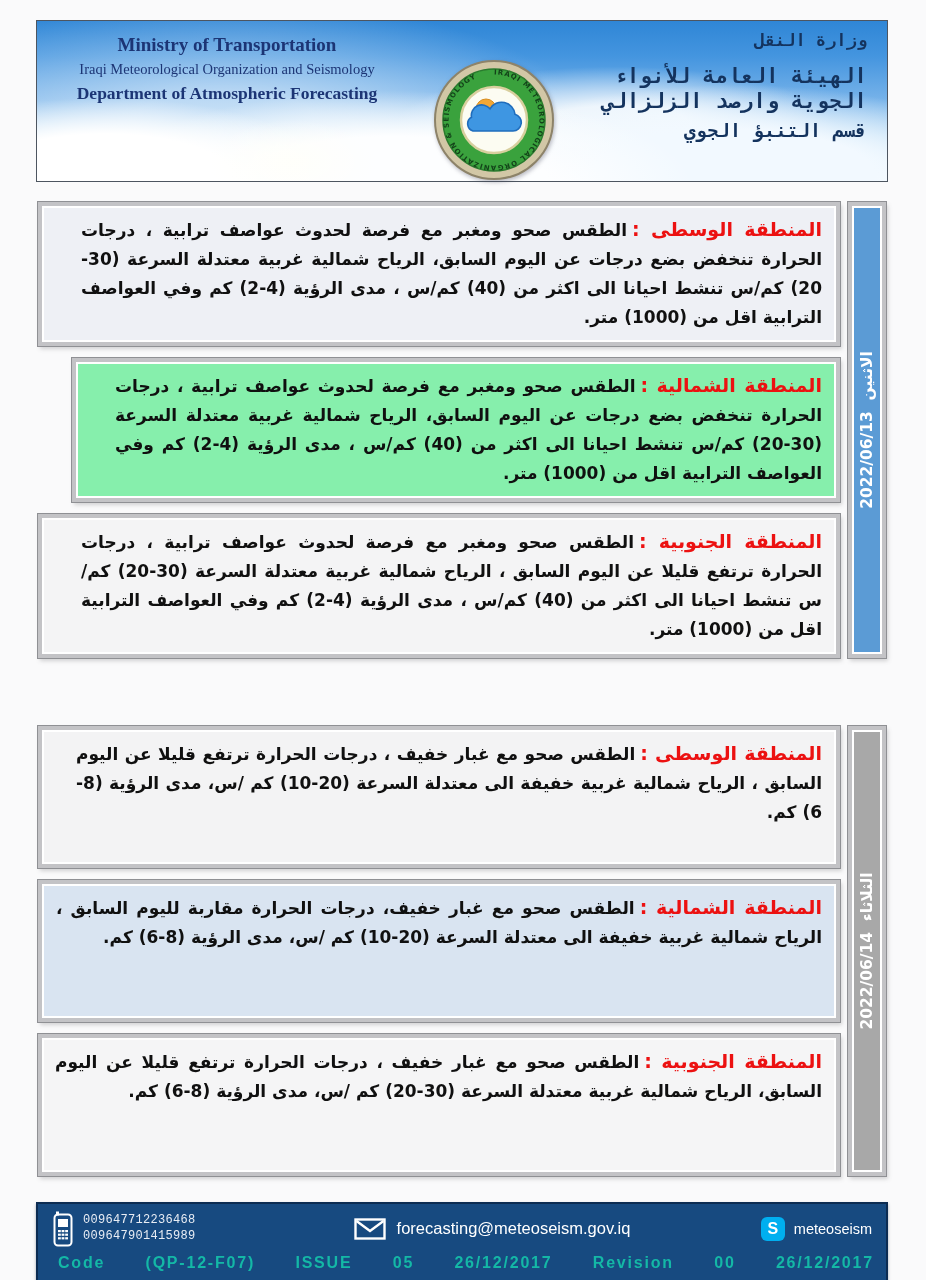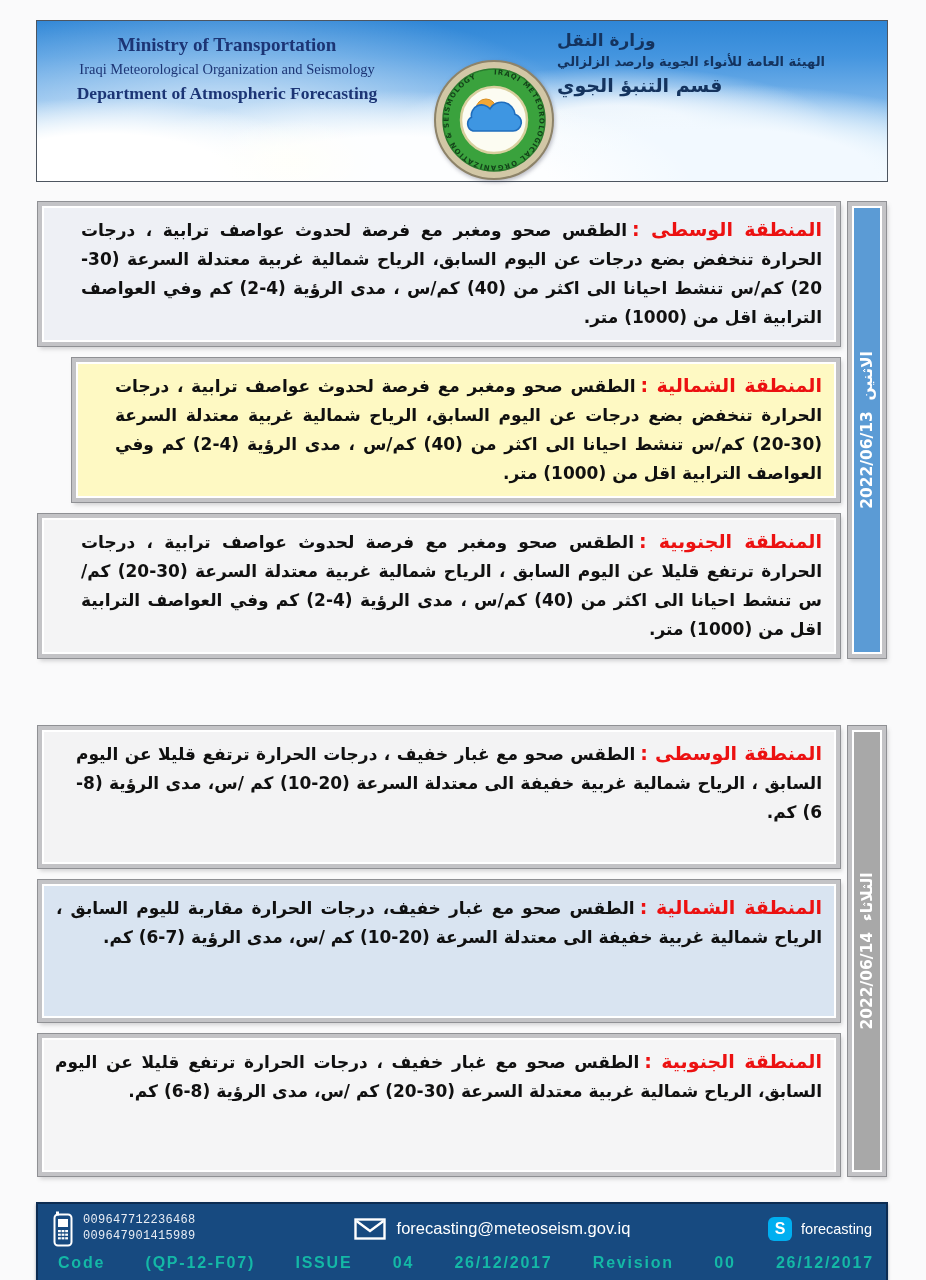--- a/index.html
+++ b/index.html
@@ -24,25 +24,25 @@
       linear-gradient(180deg,#2f86d6 0%,#4495df 22%,#74b1e9 48%,#b5d9f4 72%,#e9f5fd 92%,#ffffff 100%);
   }
   .hdr-en {
     position:absolute; left:20px; top:13px; width:340px; text-align:center;
     color:#1c3575; font-family:Liberation Serif, serif;
   }
   .hdr-en .en1 { font-size:19px; font-weight:bold; margin-bottom:5px; }
   .hdr-en .en2 { font-size:14.5px; margin-bottom:5px; }
   .hdr-en .en3 { font-size:17.5px; font-weight:600; }
   .hdr-ar {
-    position:absolute; right:20px; top:9px; width:310px; text-align:left;
-    color:#14335e; font-weight:bold; direction:rtl;
+    position:absolute; right:20px; top:9px; width:310px; text-align:right;
+    color:#14335e; font-weight:bold; direction:rtl;font-family:Liberation Mono, monospace;
   }
   .hdr-ar .ar1 { font-size:17px; }
-  .hdr-ar .ar2 { font-size:13px; margin-top:4px; }
+  .hdr-ar .ar2 { font-size:21px; margin-top:13px; }
   .hdr-ar .ar3 { font-size:19px; margin-top:5px; }
   .logo { position:absolute; left:396px; top:38px; width:122px; height:122px;
           filter: drop-shadow(1px 2px 2px rgba(60,60,80,.35)); }
 
   
   .section { display:flex; align-items:stretch; }
   .boxes { flex:1; display:flex; flex-direction:column; }
   .fbox {
     background:#f2f2f3;
     border:2px solid #ffffff;
@@ -124,41 +124,41 @@
     </div>
   </div>
 
   <div style="height:18px"></div>
 
   <div class="section s1">
     <div class="boxes">
       <div class="fbox" style="background: rgb(238, 240, 245);">
         <p><span class="rtitle" style="color: rgb(236, 17, 17);">المنطقة الوسطى :</span><span>الطقس صحو ومغبر مع فرصة لحدوث عواصف ترابية ، درجات الحرارة تنخفض بضع درجات عن اليوم السابق، الرياح شمالية غربية معتدلة السرعة (30-20) كم/س تنشط احيانا الى اكثر من (40) كم/س ، مدى الرؤية (4-2) كم وفي العواصف الترابية اقل من (1000) متر.</span></p>
       </div>
-      <div class="fbox" style="background: #fef9c3; margin-left: 40px;">
+      <div class="fbox" style="background: #86efac; margin-left: 40px;">
         <p><span class="rtitle" style="color: rgb(236, 17, 17);">المنطقة الشمالية :</span><span>الطقس صحو ومغبر مع فرصة لحدوث عواصف ترابية ، درجات الحرارة تنخفض بضع درجات عن اليوم السابق، الرياح شمالية غربية معتدلة السرعة (30-20) كم/س تنشط احيانا الى اكثر من (40) كم/س ، مدى الرؤية (4-2) كم وفي العواصف الترابية اقل من (1000) متر.</span></p>
       </div>
       <div class="fbox" style="background: rgb(244, 244, 245);">
         <p><span class="rtitle" style="color: rgb(236, 17, 17);">المنطقة الجنوبية :</span><span>الطقس صحو ومغبر مع فرصة لحدوث عواصف ترابية ، درجات الحرارة ترتفع قليلا عن اليوم السابق ، الرياح شمالية غربية معتدلة السرعة (30-20) كم/س تنشط احيانا الى اكثر من (40) كم/س ، مدى الرؤية (4-2) كم وفي العواصف الترابية اقل من (1000) متر.</span></p>
       </div>
     </div>
     <div class="datebar" style="background: rgb(91, 155, 213);">
       <div class="datebar-text"><span>الاثنين</span>&nbsp;&nbsp;<span>2022/06/13</span></div>
     </div>
   </div>
 
   <div class="sec-gap"></div>
 
   <div class="section s2">
     <div class="boxes">
       <div class="fbox" style="background: rgb(243, 243, 244); padding-left: 32px;">
         <p><span class="rtitle" style="color: rgb(236, 17, 17);">المنطقة الوسطى :</span><span>الطقس صحو مع غبار خفيف ، درجات الحرارة ترتفع قليلا عن اليوم السابق ، الرياح شمالية غربية خفيفة الى معتدلة السرعة (20-10) كم /س، مدى الرؤية (8-6) كم.</span></p>
       </div>
       <div class="fbox" style="background: rgb(217, 228, 241);">
-        <p><span class="rtitle" style="color: rgb(236, 17, 17);">المنطقة الشمالية :</span><span>الطقس صحو مع غبار خفيف، درجات الحرارة مقاربة لليوم السابق ، الرياح شمالية غربية خفيفة الى معتدلة السرعة (20-10) كم /س، مدى الرؤية (7-6) كم.</span></p>
+        <p><span class="rtitle" style="color: rgb(236, 17, 17);">المنطقة الشمالية :</span><span>الطقس صحو مع غبار خفيف، درجات الحرارة مقاربة لليوم السابق ، الرياح شمالية غربية خفيفة الى معتدلة السرعة (20-10) كم /س، مدى الرؤية (8-6) كم.</span></p>
       </div>
       <div class="fbox" style="background: rgb(245, 245, 246); padding-left: 11px;">
         <p><span class="rtitle" style="color: rgb(236, 17, 17);">المنطقة الجنوبية :</span><span>الطقس صحو مع غبار خفيف ، درجات الحرارة ترتفع قليلا عن اليوم السابق، الرياح شمالية غربية معتدلة السرعة (30-20) كم /س، مدى الرؤية (8-6) كم.</span></p>
       </div>
     </div>
     <div class="datebar" style="background: rgb(168, 168, 168);">
       <div class="datebar-text"><span>الثلاثاء</span>&nbsp;&nbsp;<span>2022/06/14</span></div>
     </div>
   </div>
 
@@ -188,28 +188,28 @@
       </div>
       <div class="email-group">
         <svg width="32" height="22" viewBox="0 0 32 22">
           <rect x="1.5" y="1.5" width="29" height="19" fill="none" stroke="#ffffff" stroke-width="2.4"></rect>
           <path d="M2.5 3 L16 13 L29.5 3" fill="none" stroke="#ffffff" stroke-width="2.4"></path>
         </svg>
         <span>forecasting@meteoseism.gov.iq</span>
       </div>
       <div class="skype-group">
         <span class="skype-badge">S</span>
-        <span>forecasting</span>
+        <span>meteoseism</span>
       </div>
     </div>
     <div class="frow2">
       <span>Code</span>
       <span>(QP-12-F07)</span>
       <span>ISSUE</span>
-      <span>04</span>
+      <span>05</span>
       <span>26/12/2017</span>
       <span>Revision</span>
       <span>00</span>
       <span>26/12/2017</span>
     </div>
   </div>
 
 </div>
 
 </body></html>

